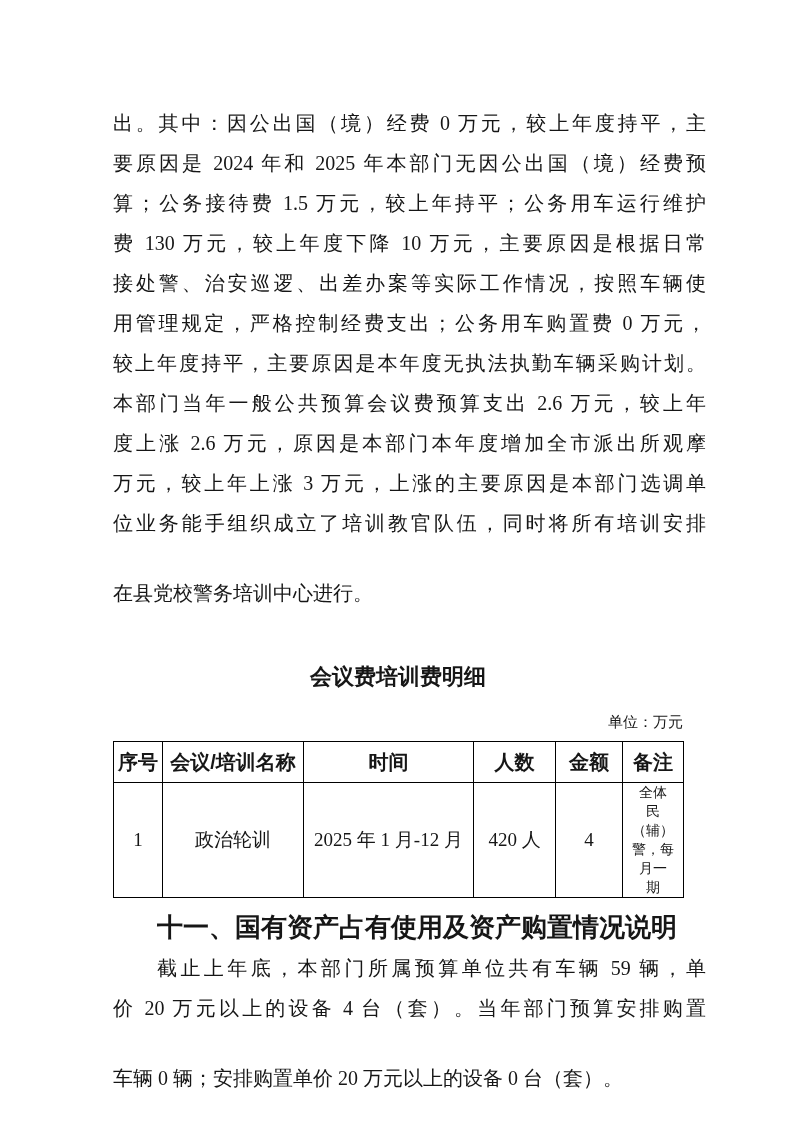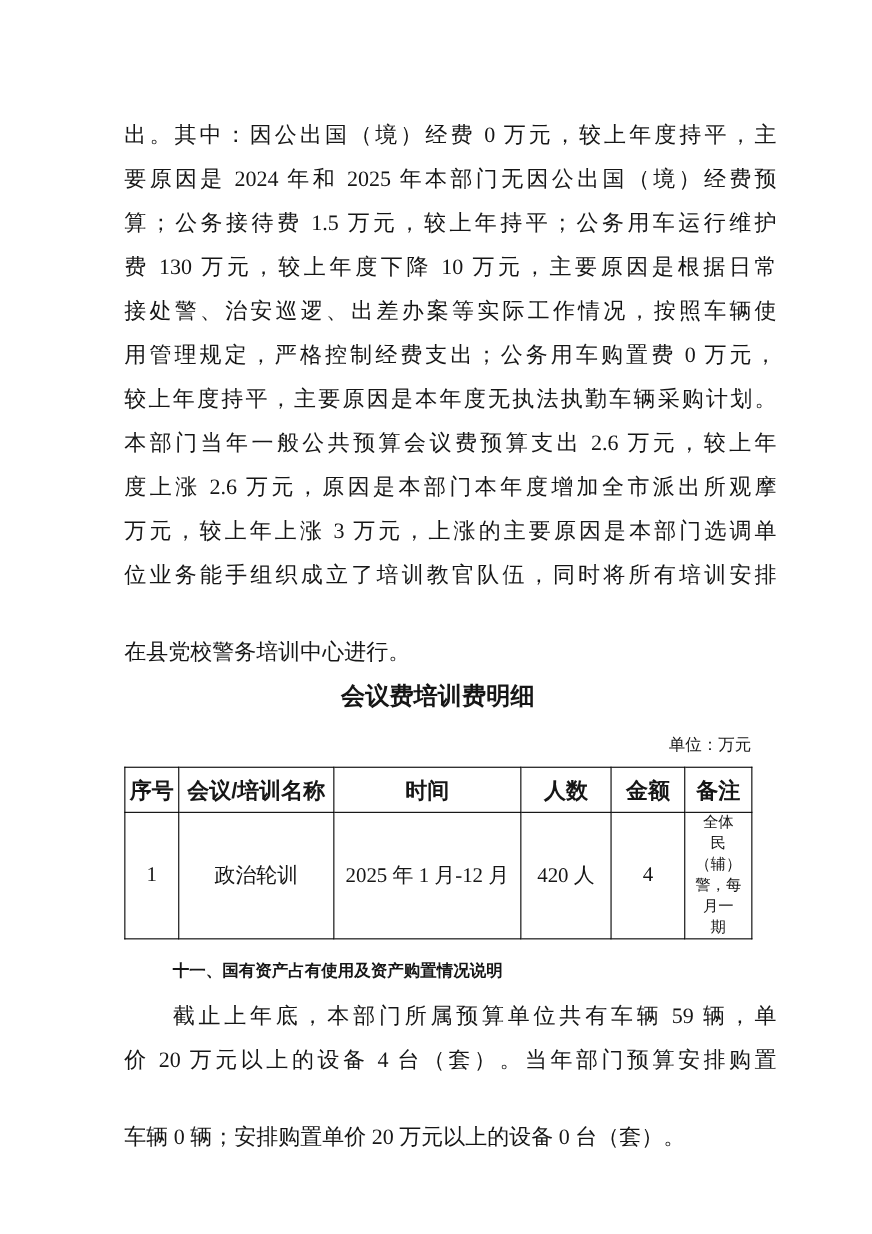--- a/index.html
+++ b/index.html
@@ -33,20 +33,21 @@
   .line.indent { text-indent: 44px; }
 
   
   .table-title {
     width: 570px;
     font-family: "Liberation Sans", "DejaVu Sans", sans-serif;
     font-weight: bold;
     font-size: 22px;
     line-height: 40px;
     text-align: center;
+    margin-top: 44px;
   }
   
   .unit-label {
     width: 570px;
     margin-top: 12px;
     font-size: 15px;
     line-height: 26px;
     text-align: right;
   }
   table.fee-table {
@@ -73,23 +74,23 @@
     height: 114px;
   }
   .fee-table td.c-remark {
     font-size: 14px;
     line-height: 19px;
     white-space: pre-line;
   }
   
   .section-title {
     margin-top: 10px;
-    font-family: Liberation Mono, monospace;
+    font-family: Liberation Serif, serif;
     font-weight: bold;
-    font-size: 15px;
+    font-size: 26px;
     line-height: 40px;
     text-indent: 44px;
     white-space: nowrap;
   }
 </style>
 </head>
 <body>
 
 <div class="page">
   <div class="content">

